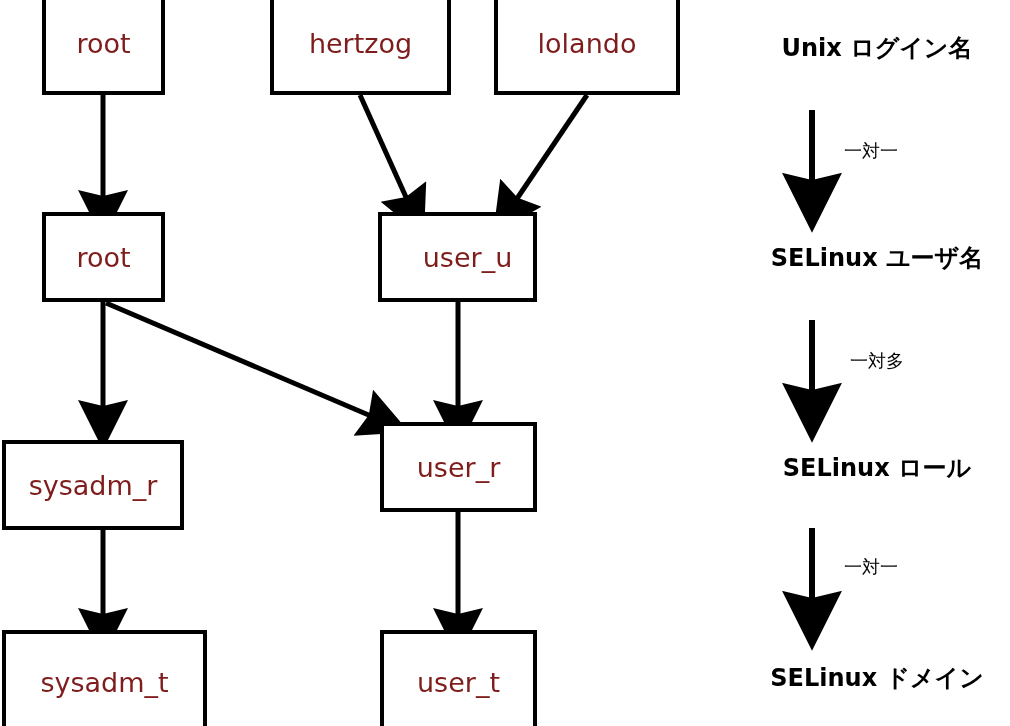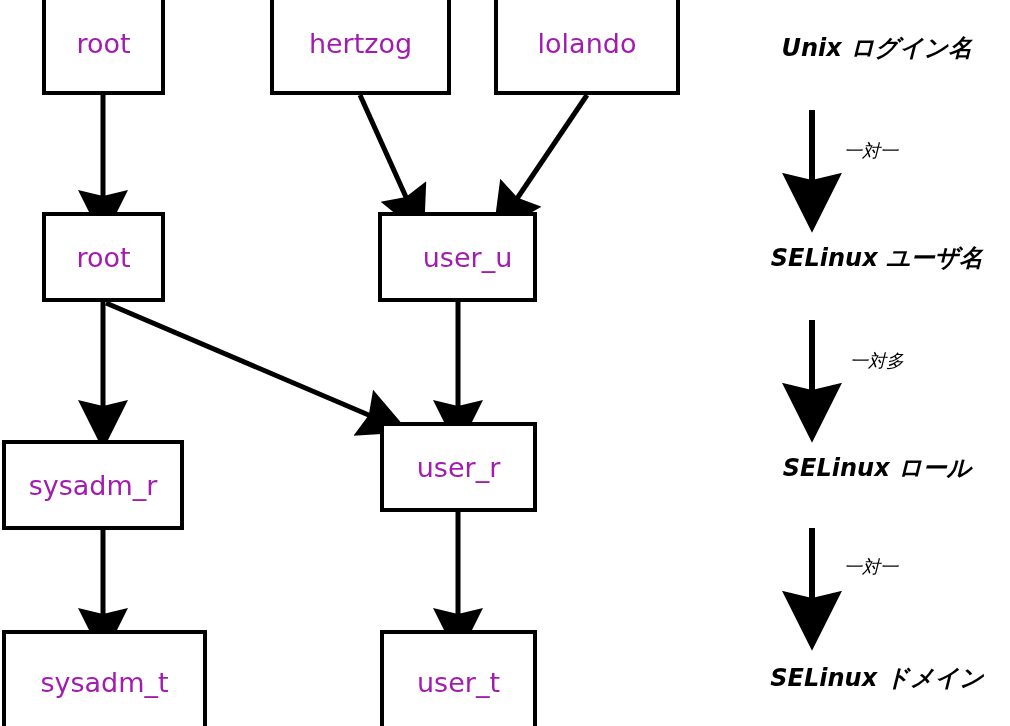--- a/index.html
+++ b/index.html
@@ -35,21 +35,21 @@
     border: 4px solid #000000;
     display: flex;
     align-items: center;
     justify-content: center;
     z-index: 3;
   }
   .node .node-label {
     font-family: "DejaVu Sans", "Liberation Sans", sans-serif;
     font-size: 27px;
     font-weight: 400;
-    color: #a21caf;
+    color: #7f1d1d;
     line-height: 1;
     white-space: nowrap;
     letter-spacing: 0px;
   }
   
   .n-root-unix   { left: 42px;  top: -8px;  width: 123px; height: 103px; }
   .n-hertzog     { left: 270px; top: -8px;  width: 181px; height: 103px; }
   .n-lolando     { left: 494px; top: -8px;  width: 186px; height: 103px; }
   .n-root-se     { left: 42px;  top: 212px; width: 123px; height: 90px;  }
   .n-user-u      { left: 378px; top: 212px; width: 159px; height: 90px; padding-left: 20px;  }
@@ -59,21 +59,20 @@
   .n-user-t      { left: 380px; top: 630px; width: 157px; height: 104px; }
 
   
   #legend {
     position: absolute;
     left: 744px;
     top: 0;
     width: 266px;
     height: 726px;
     z-index: 3;
-    font-style: italic;
   }
   .legend-label {
     position: absolute;
     left: 0;
     width: 266px;
     font-family: "DejaVu Sans", "Liberation Sans", sans-serif;
     font-size: 24px;
     font-weight: bold;
     color: #000000;
     text-align: center;

